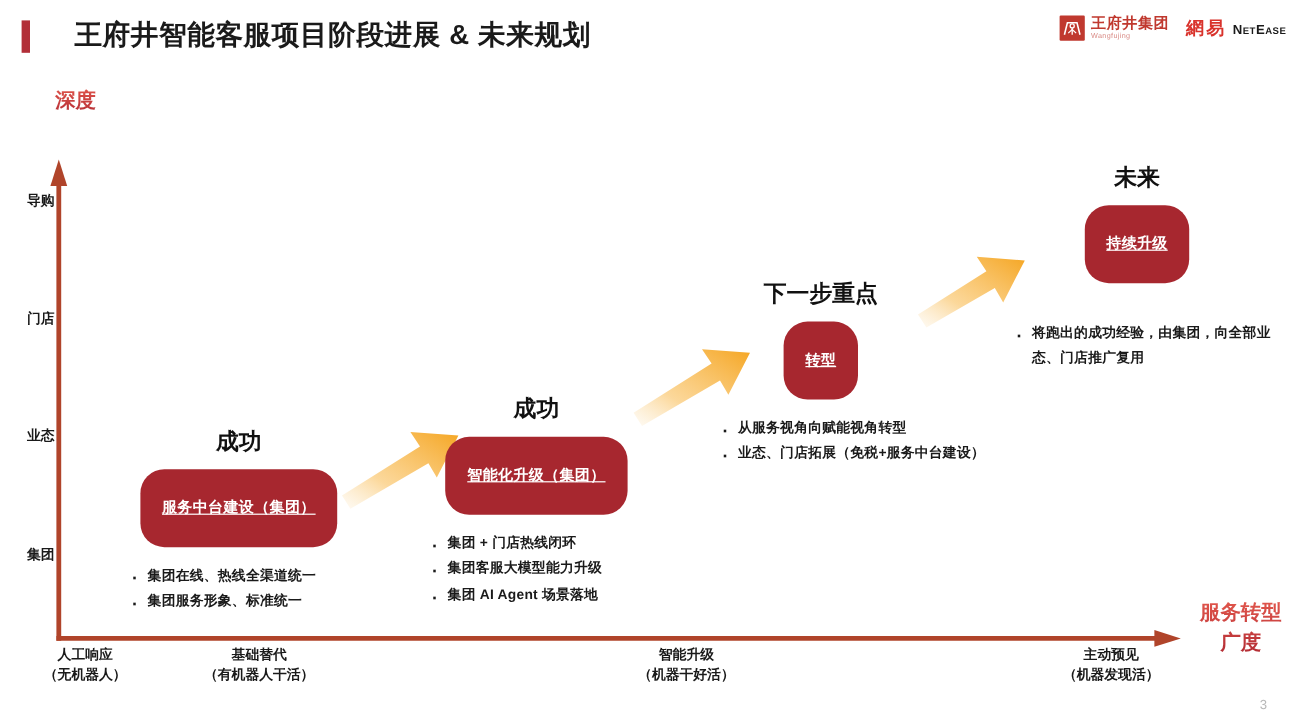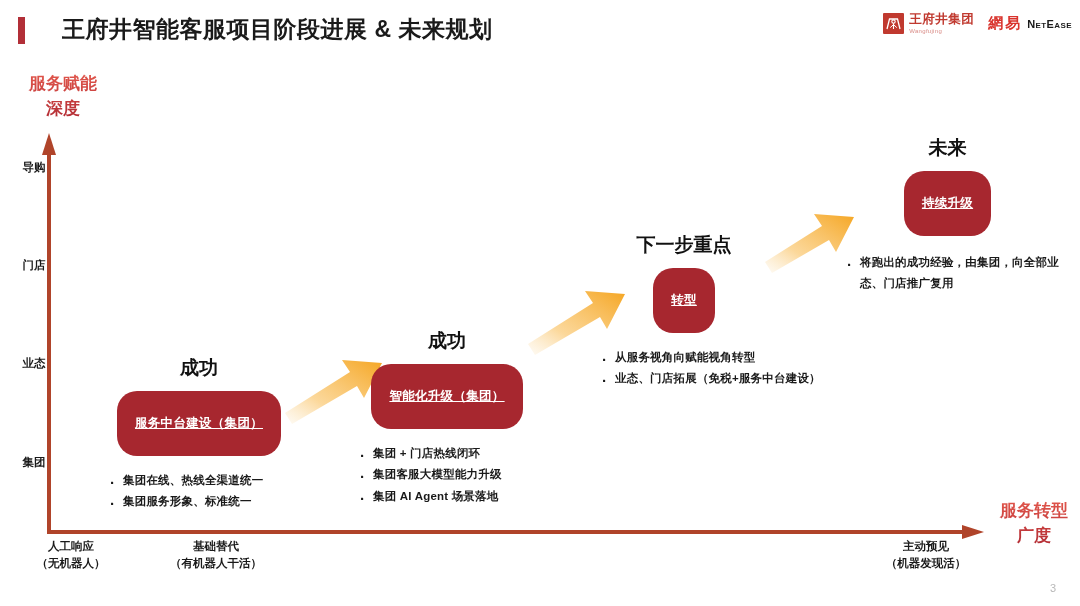--- a/index.html
+++ b/index.html
@@ -203,21 +203,21 @@
   #stage-1 .pill-row { width: 182px; }
   #stage-2 { left: 358px; top: 328px; width: 250px; }
   #stage-2 .stage-heading { width: 178px; }
   #stage-2 .pill-row { width: 178px; }
   #stage-3 { left: 600px; top: 232px; width: 235px; }
   #stage-3 .stage-heading { width: 168px; }
   #stage-3 .pill-row { width: 168px; }
   #stage-4 { left: 845px; top: 135px; width: 220px; }
   #stage-4 .stage-heading { width: 205px; }
   #stage-4 .pill-row { width: 205px; }
-  #stage-4 .bullets { margin-top: 16px; }
+  #stage-4 .bullets { margin-top: 32px; }
 
   #page-number {
     position: absolute;
     right: 24px; bottom: 12px;
     font-size: 11px;
     color: #b8b8b8;
   }
 </style>
 </head>
 <body>
@@ -277,40 +277,43 @@
     <g>
       <path d="M528 344 L593 303 L585 291 L625 294 L607 329 L600 317 L535 355 Z" fill="url(#arrowGrad)"></path>
     </g>
 
     <g>
       <path d="M765 262 L822 226 L814 214 L854 217 L836 252 L829 240 L772 273 Z" fill="url(#arrowGrad)"></path>
     </g>
   </svg>
 
   <div id="y-axis-title">
-    <div>服务赋能</div>
     <div>深度</div>
   </div>
   <div id="x-axis-title">
     <div>服务转型</div>
     <div>广度</div>
   </div>
 
   <div class="y-tick" style="top:160px;">导购</div>
   <div class="y-tick" style="top:258px;">门店</div>
   <div class="y-tick" style="top:356px;">业态</div>
   <div class="y-tick" style="top:455px;">集团</div>
 
   <div class="x-tick" style="left:10px; top:538px; width:122px;">
     <div>人工响应</div>
     <div>（无机器人）</div>
   </div>
   <div class="x-tick" style="left:142px; top:538px; width:148px;">
     <div>基础替代</div>
     <div>（有机器人干活）</div>
+  </div>
+  <div class="x-tick" style="left:498px; top:538px; width:148px;">
+    <div>智能升级</div>
+    <div>（机器干好活）</div>
   </div>
   <div class="x-tick" style="left:852px; top:538px; width:148px;font-family:Liberation Mono, monospace;">
     <div>主动预见</div>
     <div>（机器发现活）</div>
   </div>
 
   <div class="stage" id="stage-1">
     <div class="stage-heading">成功</div>
     <div class="pill-row">
       <span class="stage-pill">服务中台建设（集团）</span>

